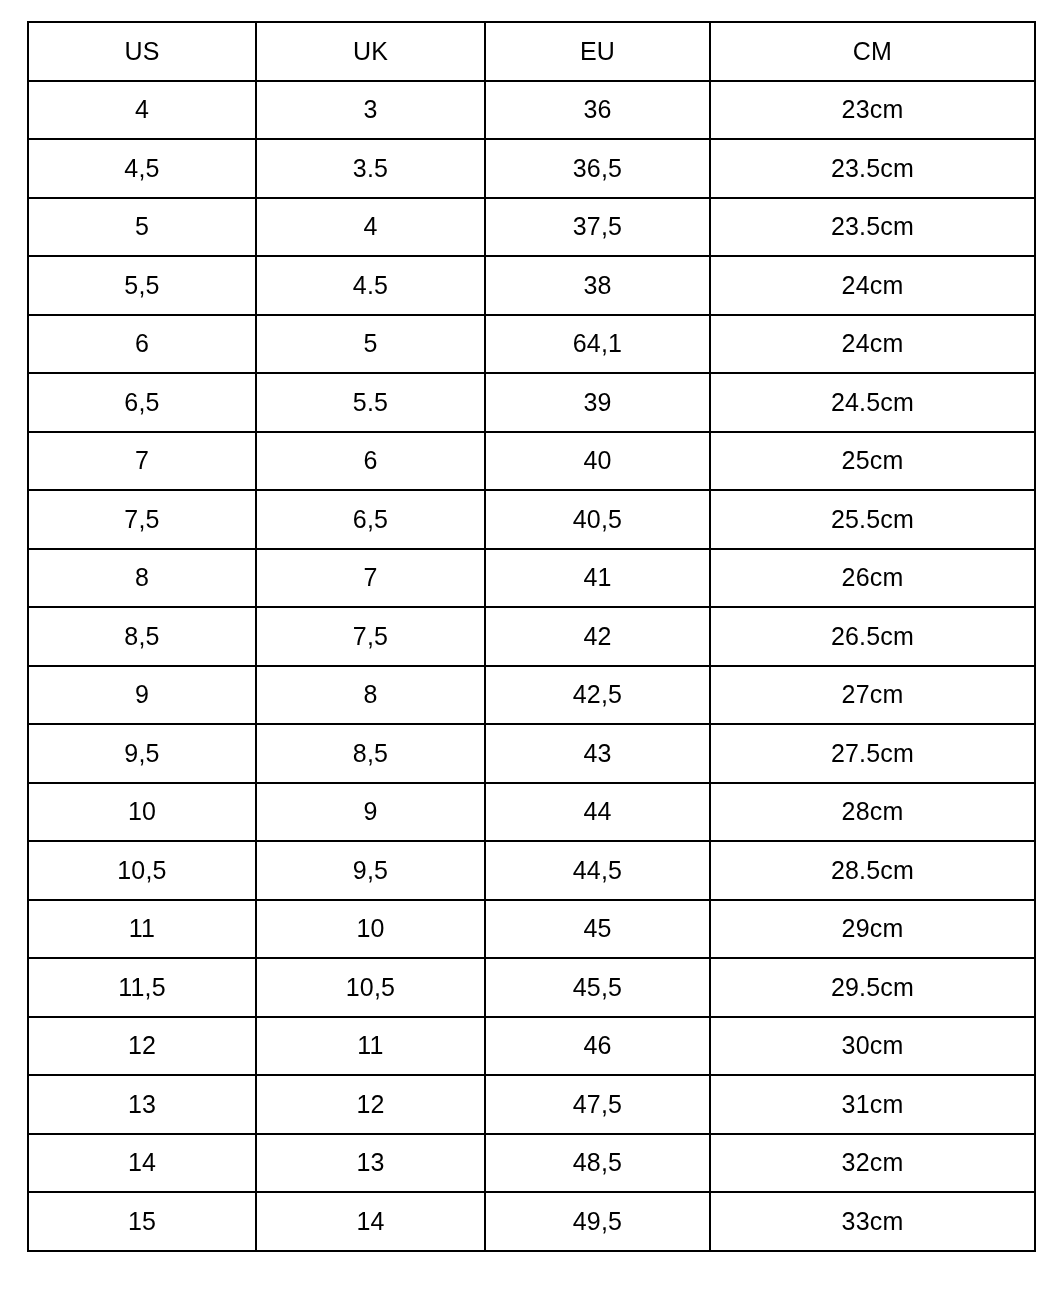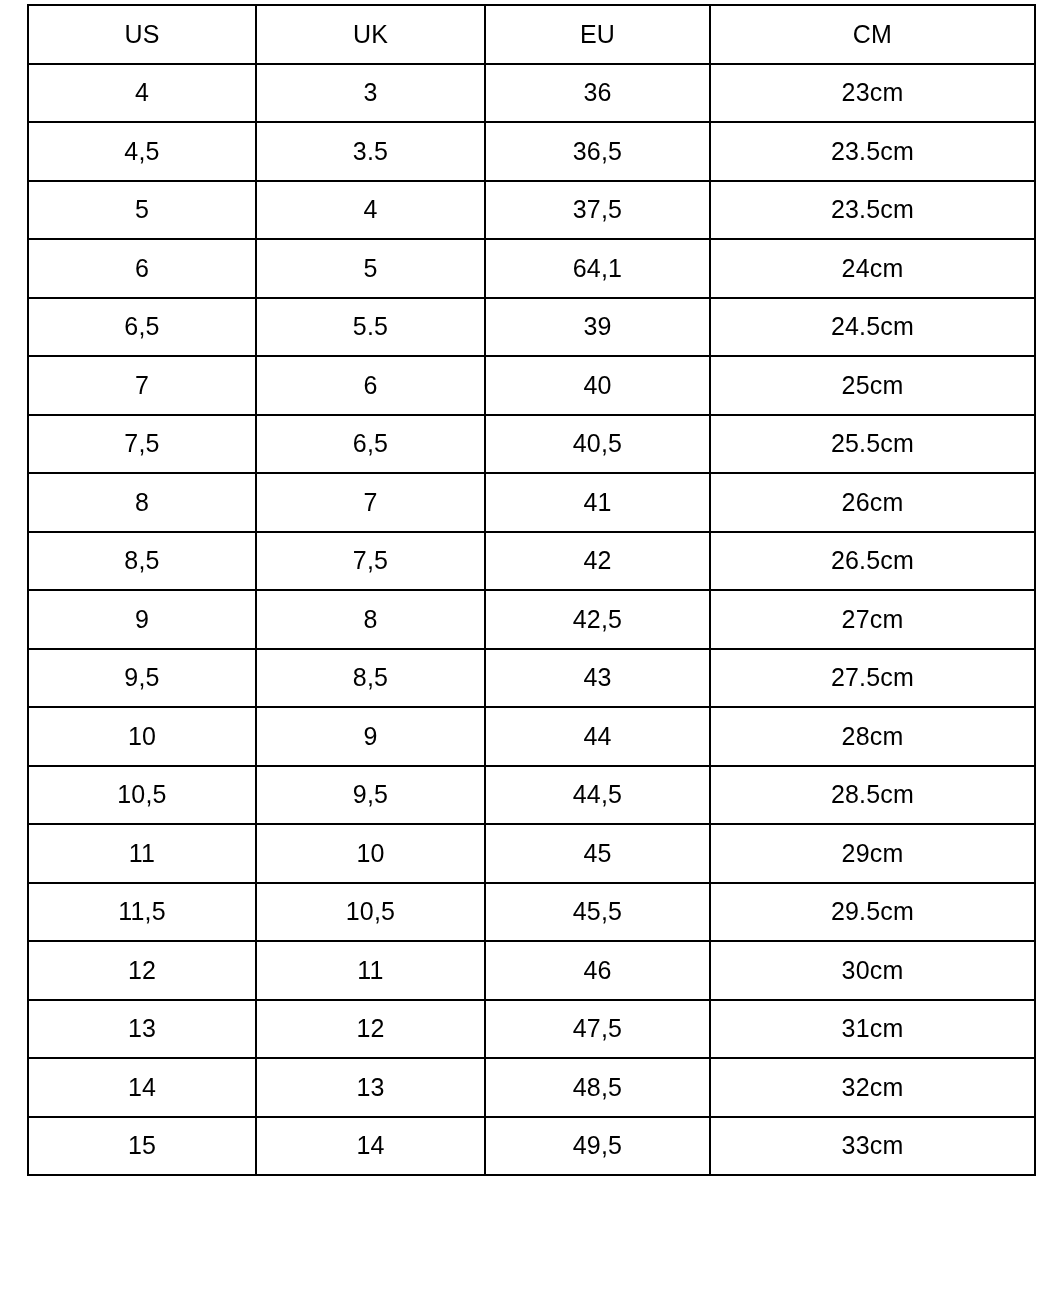--- a/index.html
+++ b/index.html
@@ -12,21 +12,21 @@
     width: 1060px;
     height: 1310px;
     font-family: "Liberation Sans", sans-serif;
     color: #000000;
     overflow: hidden;
   }
 
   #size-table-wrap {
     position: absolute;
     left: 27px;
-    top: 4px;
+    top: 21px;
     width: 1007px;
     height: 1040px;
     box-sizing: border-box;
   }
 
   table.size-table {
     width: 100%;
     height: 100%;
     border-collapse: collapse;
     table-layout: fixed;
@@ -90,20 +90,26 @@
           <td>36,5</td>
           <td>23.5cm</td>
         </tr>
         <tr>
           <td>5</td>
           <td>4</td>
           <td>37,5</td>
           <td>23.5cm</td>
         </tr>
         <tr>
+          <td>5,5</td>
+          <td>4.5</td>
+          <td>38</td>
+          <td>24cm</td>
+        </tr>
+        <tr>
           <td>6</td>
           <td>5</td>
           <td>64,1</td>
           <td>24cm</td>
         </tr>
         <tr>
           <td>6,5</td>
           <td>5.5</td>
           <td>39</td>
           <td>24.5cm</td>

